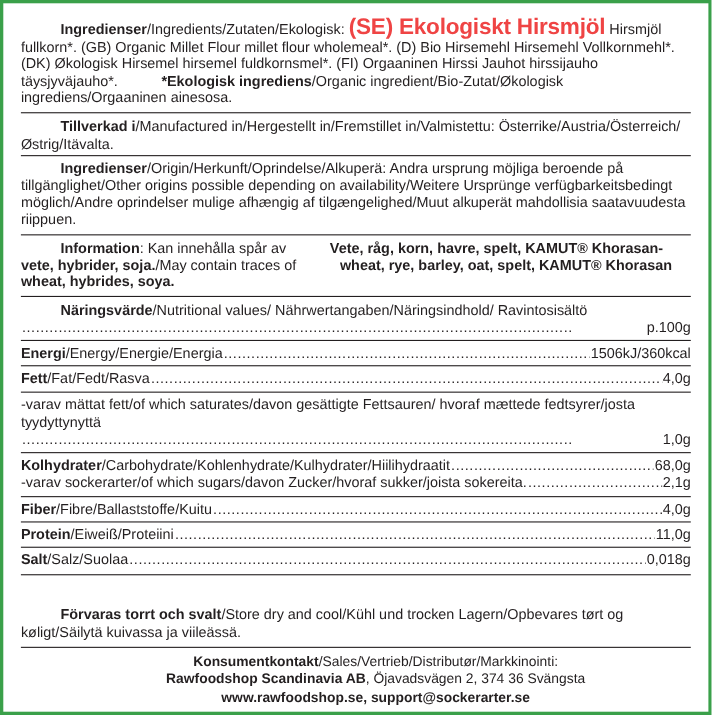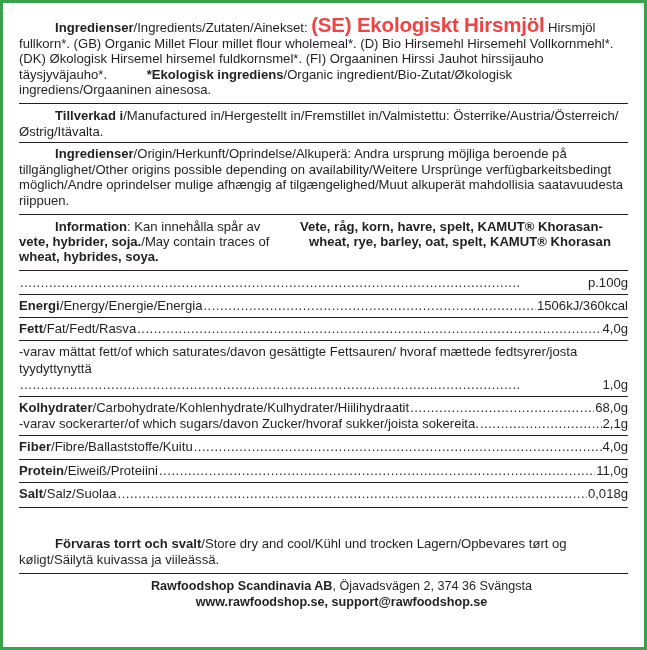--- a/index.html
+++ b/index.html
@@ -90,21 +90,21 @@
   .store p { line-height: 15.8px; margin-top: 28px; }
 </style>
 </head>
 <body>
 
 <div id="label">
   <div class="inner">
 
     <div class="blk ing-para">
       <p>
-        <span class="b">Ingredienser</span><span>/Ingredients/Zutaten/Ainekset:</span>
+        <span class="b">Ingredienser</span><span>/Ingredients/Zutaten/Ekologisk:</span>
         <span class="big-green">(SE) Ekologiskt Hirsmjöl</span><span> Hirsmjöl fullkorn*. (GB) Organic Millet Flour millet flour wholemeal*.</span>
         <span>(D) Bio Hirsemehl Hirsemehl Vollkornmehl*. (DK) Økologisk Hirsemel hirsemel fuldkornsmel*. (FI) Orgaaninen Hirssi Jauhot hirssijauho täysjyväjauho*.</span>
         <span class="b">*Ekologisk ingrediens</span><span>/Organic ingredient/Bio-Zutat/Økologisk ingrediens/Orgaaninen ainesosa.</span>
       </p>
     </div>
 
     <hr class="hr">
 
     <div class="blk">
       <p><span class="b">Tillverkad i</span><span>/Manufactured in/Hergestellt in/Fremstillet in/Valmistettu: Österrike/Austria/Österreich/Østrig/Itävalta.</span></p>
@@ -118,20 +118,23 @@
 
     <hr class="hr">
 
     <div class="blk info-blk">
       <p><span class="b">Information</span><span>: Kan innehålla spår av </span><span class="b">Vete, råg, korn, havre, spelt, KAMUT® Khorasan-vete, hybrider, soja.</span><span>/May contain traces of </span><span class="b">wheat, rye, barley, oat, spelt, KAMUT® Khorasan wheat, hybrides, soya.</span></p>
     </div>
 
     <hr class="hr">
 
     <div class="blk">
+      <div class="wrap-row">
+        <span class="b">Näringsvärde</span><span>/Nutritional values/ Nährwertangaben/Näringsindhold/ Ravintosisältö</span>
+      </div>
       <div class="nut-row">
         <span class="nut-label"></span>
         <span class="nut-dots">.........................................................................................................................</span>
         <span class="nut-val">p.100g</span>
       </div>
 
       <hr class="hr-thin">
 
       <div class="nut-row">
         <span class="nut-label"><b>Energi</b><span>/Energy/Energie/Energia</span></span>
@@ -193,18 +196,19 @@
 
     <hr class="hr">
 
     <div class="blk store">
       <p><span class="b">Förvaras torrt och svalt</span><span>/Store dry and cool/Kühl und trocken Lagern/Opbevares tørt og køligt/Säilytä kuivassa ja viileässä.</span></p>
     </div>
 
     <hr class="hr">
 
     <div class="blk footer">
+      <div><span class="b">Konsumentkontakt</span><span>/Sales/Vertrieb/Distributør/Markkinointi:</span></div>
       <div><span class="b">Rawfoodshop Scandinavia AB</span><span>, Öjavadsvägen 2, 374 36 Svängsta</span></div>
-      <div><span class="b">www.rawfoodshop.se, support@rawfoodshop.se</span></div>
+      <div><span class="b">www.rawfoodshop.se, support@sockerarter.se</span></div>
     </div>
 
   </div>
 </div>
 
 </body></html>

